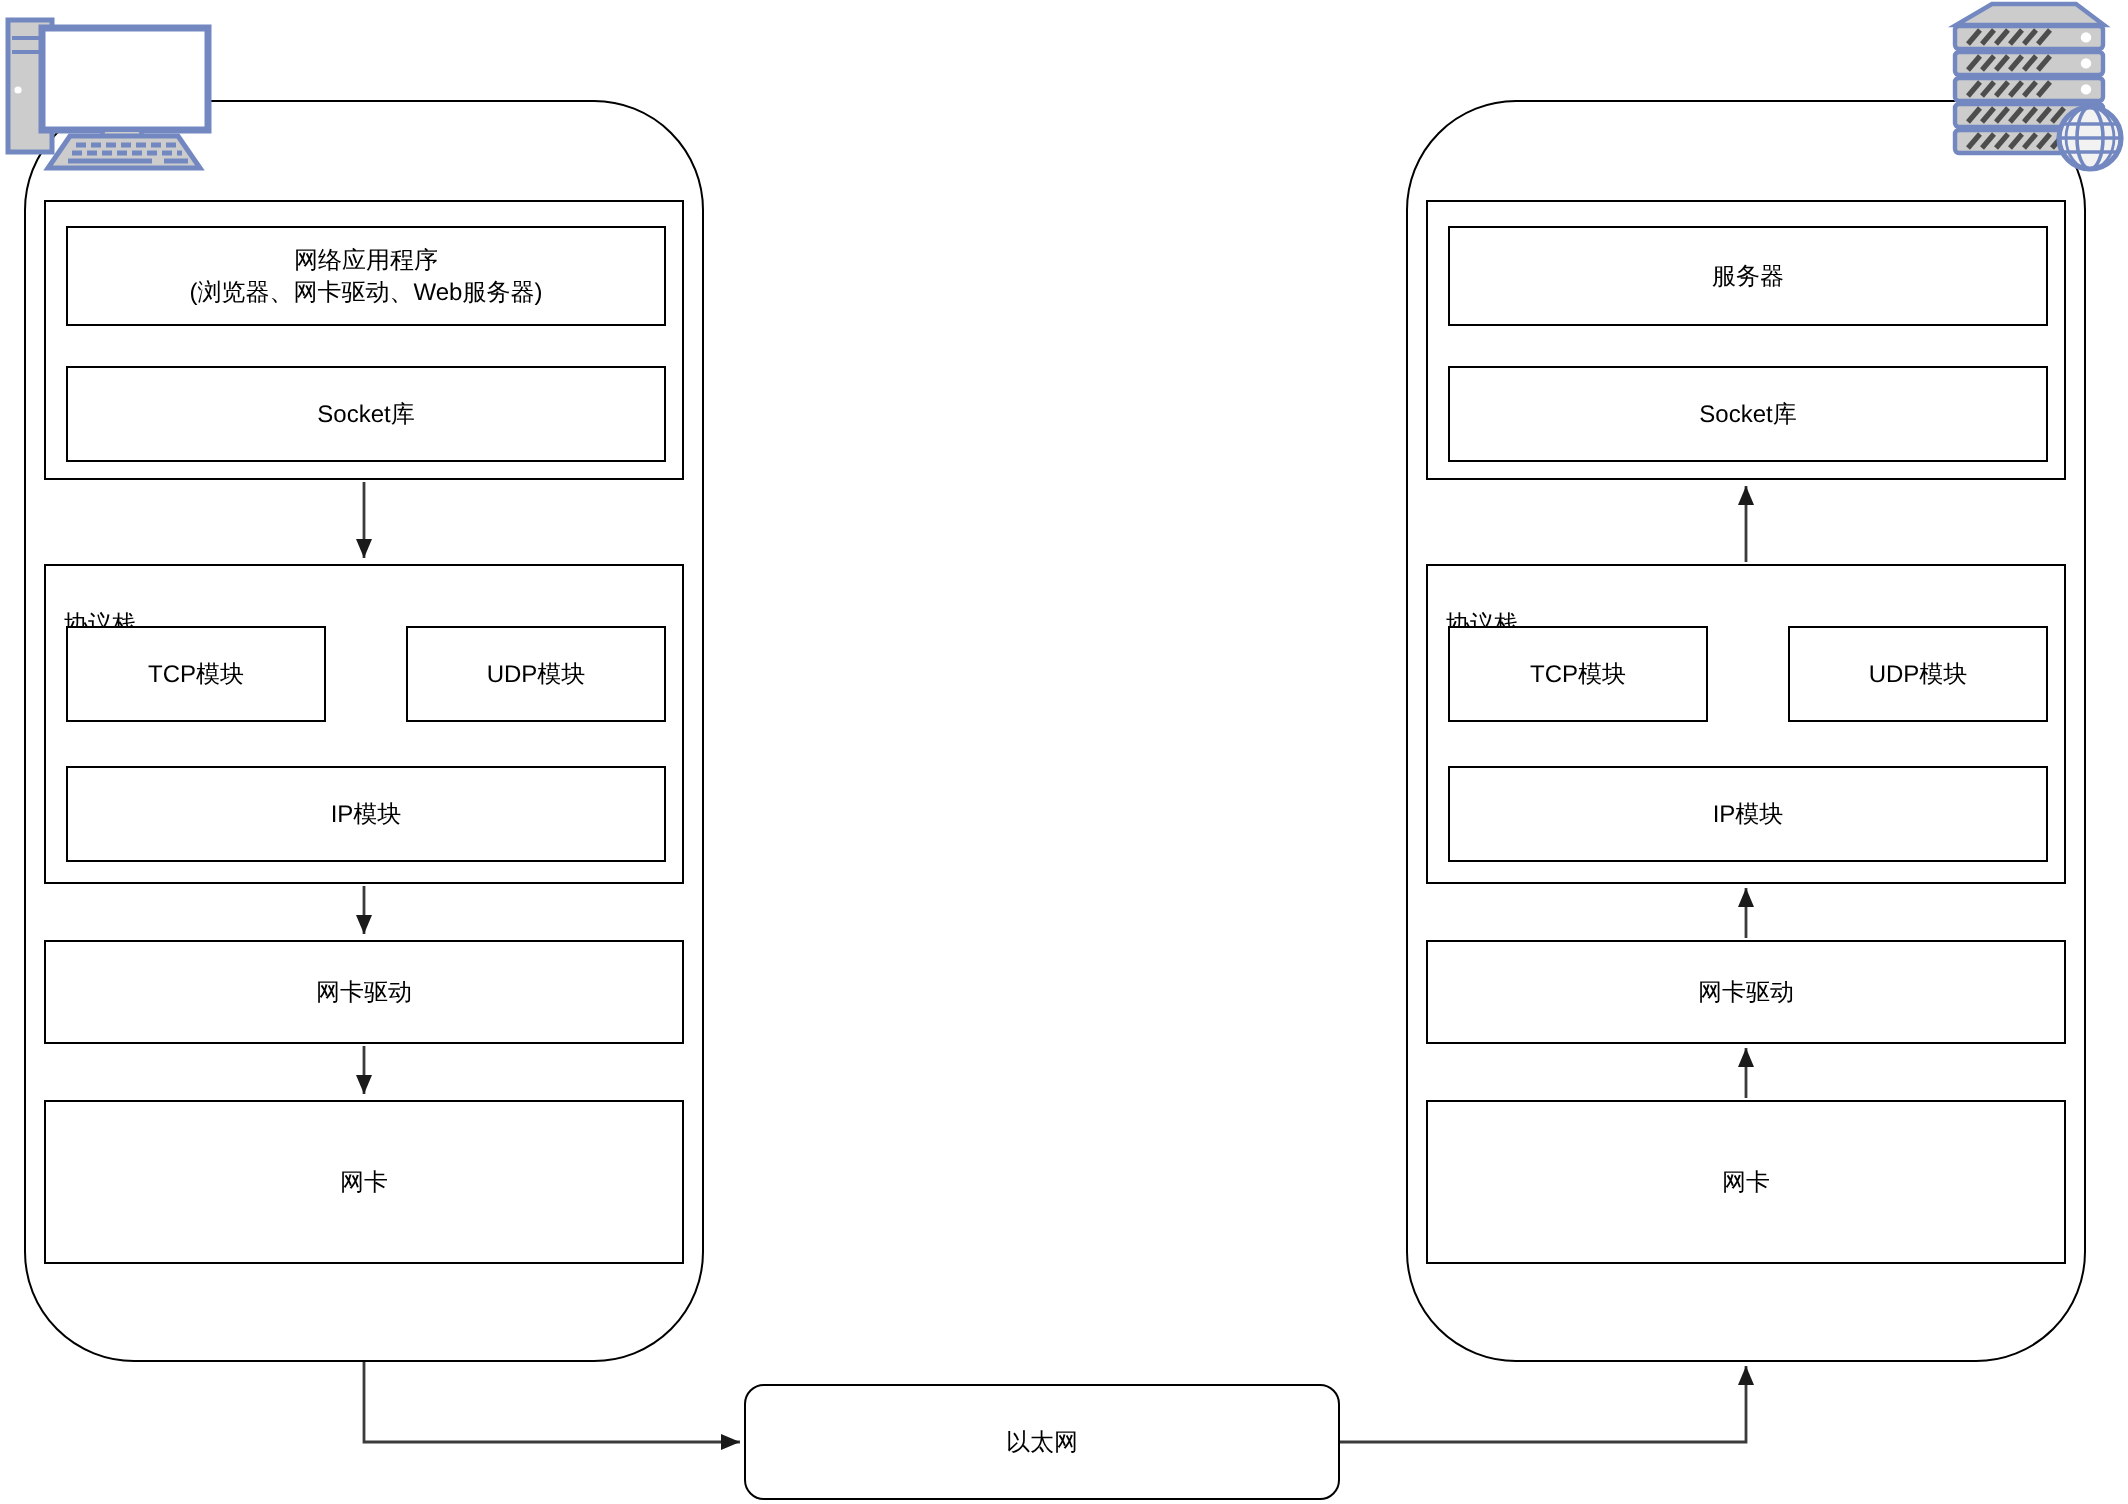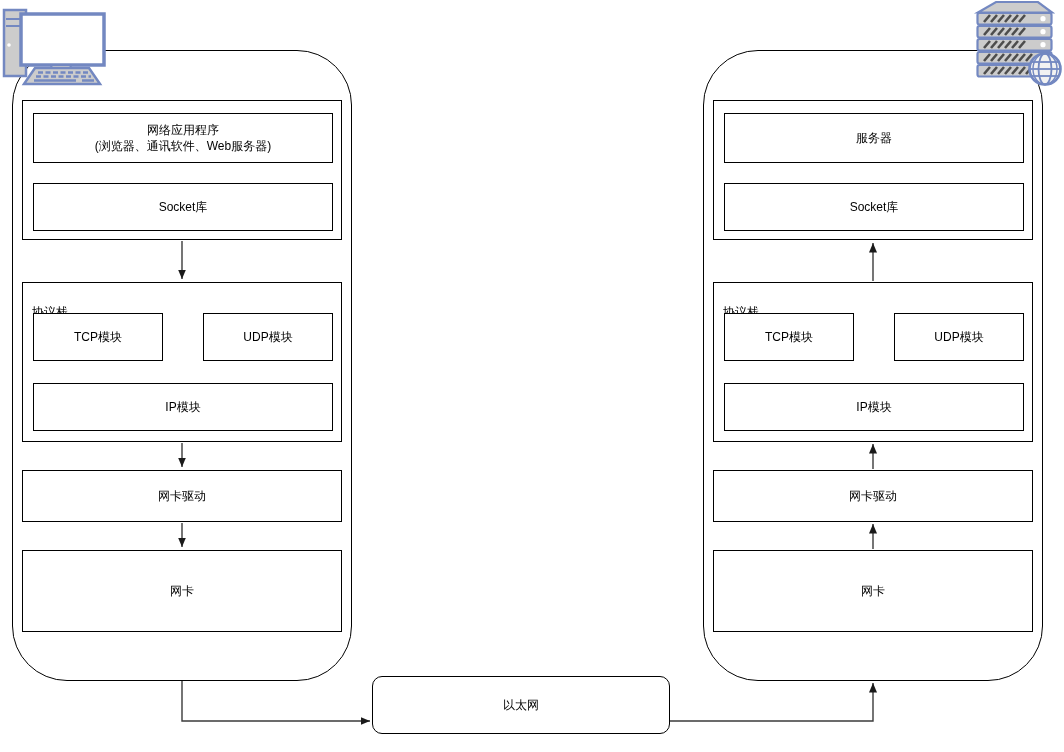--- a/index.html
+++ b/index.html
@@ -28,21 +28,21 @@
   .icon-layer{position:absolute;z-index:6;}
 </style>
 </head>
 <body>
 
 <div class="host" style="left:12px;top:50px;width:340px;height:631px;">
 
   <div class="group" style="left:9px;top:49px;width:320px;height:140px;">
     <div class="node" style="left:10px;top:12px;width:300px;height:50px;justify-content:center;">
       <div>网络应用程序</div>
-      <div>(浏览器、通讯软件、Web服务器)</div>
+      <div>(浏览器、网卡驱动、Web服务器)</div>
     </div>
     <div class="node" style="left:10px;top:82px;width:300px;height:48px;">
       <span>Socket库</span>
     </div>
   </div>
 
   <div class="group" style="left:9px;top:231px;width:320px;height:160px;">
     <div class="stack-label">协议栈</div>
     <div class="node" style="left:10px;top:30px;width:130px;height:48px;">
       <span>TCP模块</span>
@@ -90,21 +90,21 @@
 
   <div class="node" style="left:9px;top:419px;width:320px;height:52px;">
     <span>网卡驱动</span>
   </div>
 
   <div class="node" style="left:9px;top:499px;width:320px;height:82px;">
     <span>网卡</span>
   </div>
 </div>
 
-<div class="node rounded-node" style="left:372px;top:676px;width:298px;height:58px;">
+<div class="node rounded-node" style="left:372px;top:692px;width:298px;height:58px;">
   <span>以太网</span>
 </div>
 
 <svg id="connector-layer" width="1064" height="752" viewBox="0 0 1064 752">
   <defs>
     <marker id="arrowEnd" markerWidth="11" markerHeight="9" refX="9.5" refY="4" orient="auto" markerUnits="userSpaceOnUse">
       <path d="M0,0 L9.5,4 L0,8 Z" fill="#1a1a1a"></path>
     </marker>
   </defs>
   <g fill="none" stroke="#3b3b3b" stroke-width="1.4">

